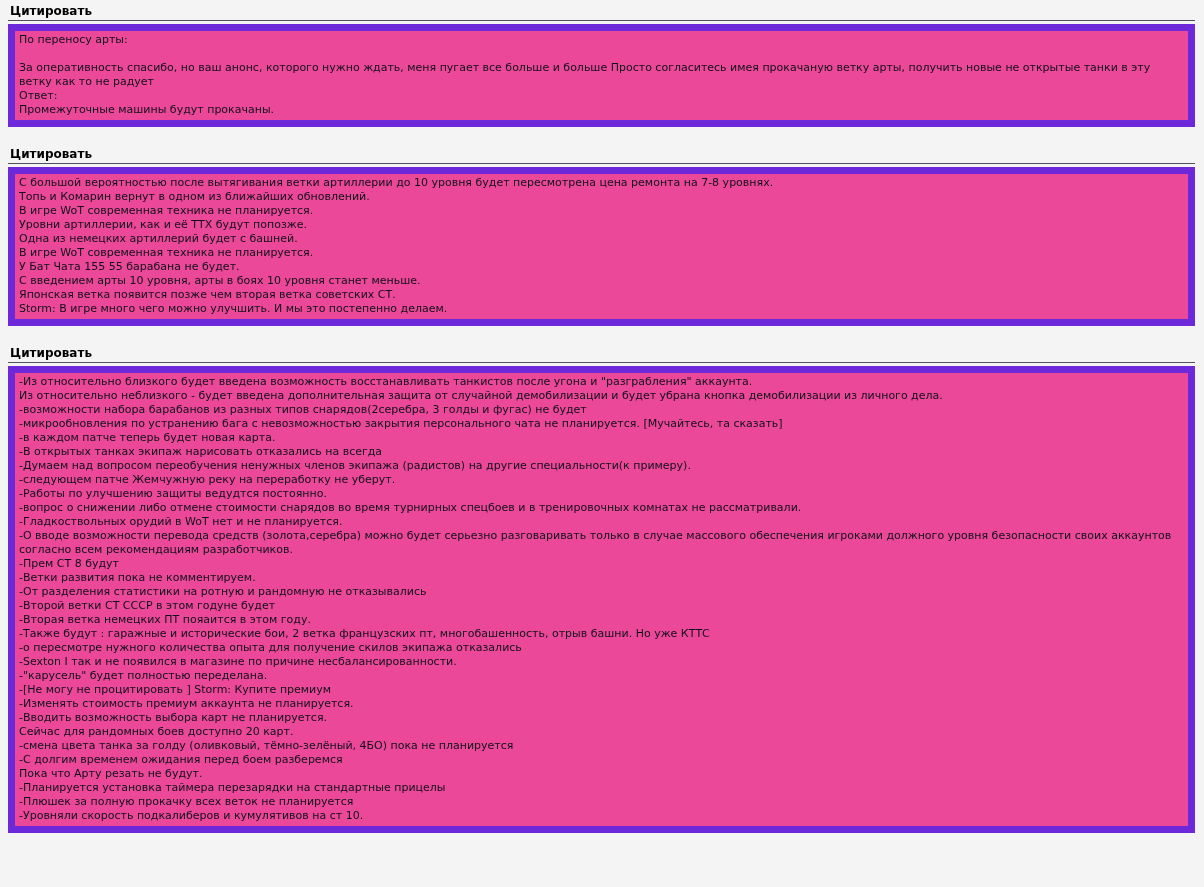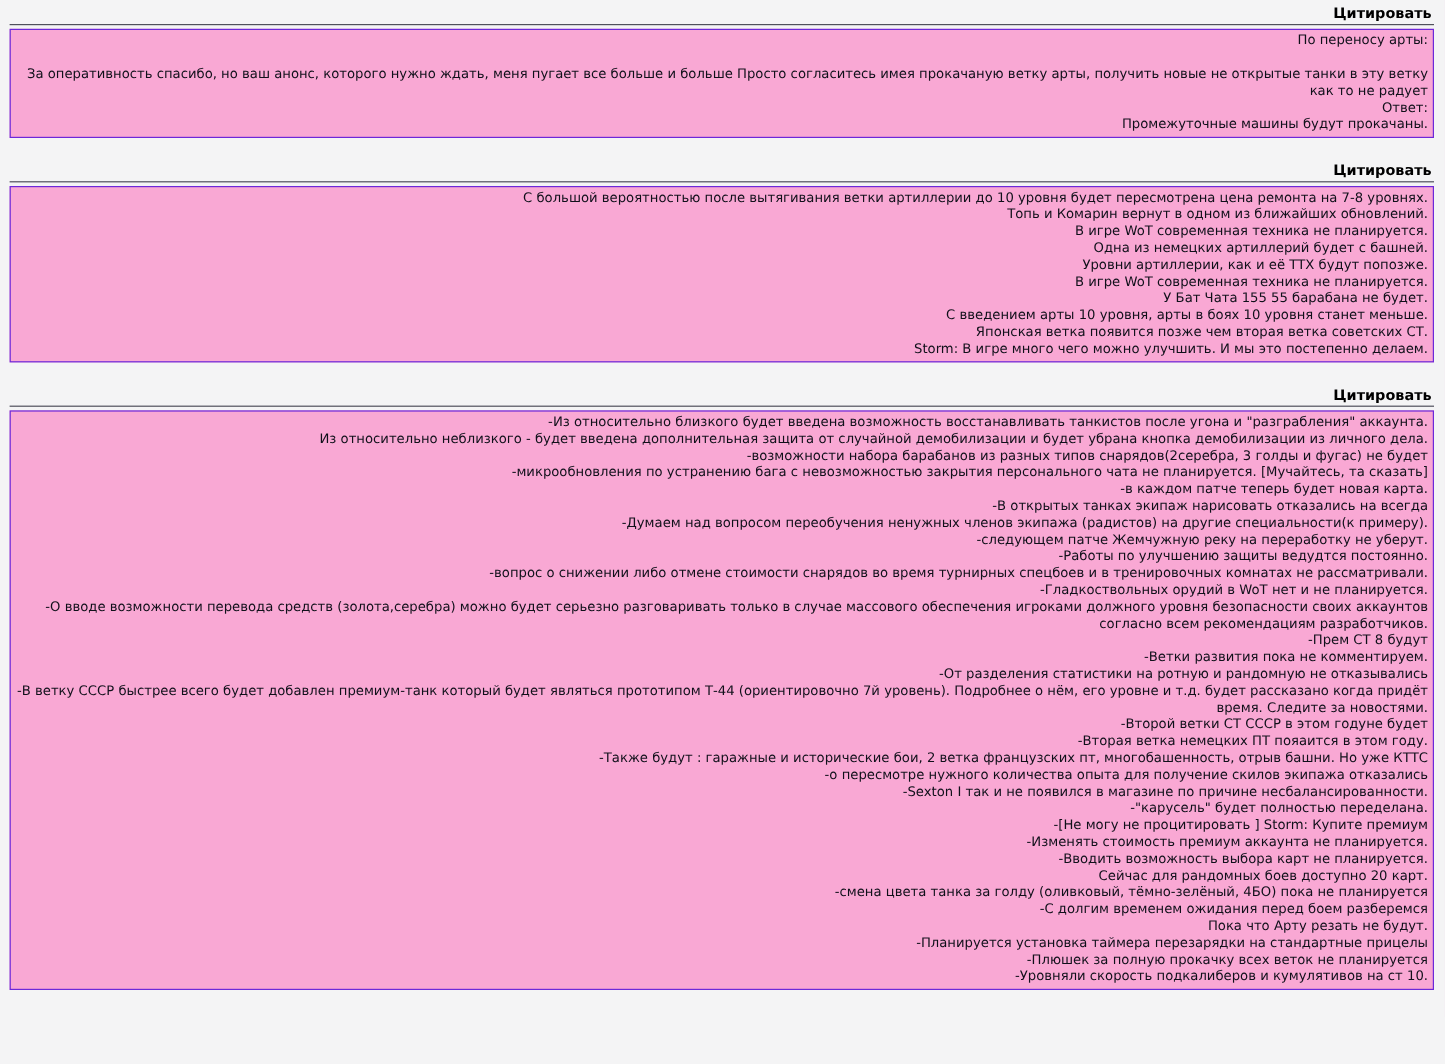--- a/index.html
+++ b/index.html
@@ -11,37 +11,36 @@
     width: 1204px;
     min-height: 887px;
     box-sizing: border-box;
     padding: 3px 9px 6px 8px;
     font-family: "DejaVu Sans", "Liberation Sans", sans-serif;
     font-size: 11px;
     color: #10101a;
   }
   .quote-section {
     margin-bottom: 19px;
-    text-align: right;
   }
   .quote-section:last-child {
     margin-bottom: 0;
   }
   .quoteheader {
     font-weight: bold;
     font-size: 12px;
     line-height: 14px;
     padding: 1px 2px 2px 2px;
     border-bottom: 1px solid #50505c;
     margin-bottom: 3px;
     color: #000;
   }
   .blockquote {
-    background: #f9a8d4;
-    border: 1px solid #6d28d9;
+    background: #ec4899;
+    border: 7px solid #6d28d9;
     padding: 2px 4px 3px 4px;
     line-height: 14px;
   }
   .ql {
     white-space: pre-wrap;
     word-wrap: break-word;
   }
 </style>
 </head>
 <body>
@@ -56,22 +55,22 @@
       <div class="ql">Промежуточные машины будут прокачаны.</div>
     </div>
 </div>
 
 <div class="quote-section">
   <div class="quoteheader">Цитировать</div>
   <div class="blockquote">
       <div class="ql">С большой вероятностью после вытягивания ветки артиллерии до 10 уровня будет пересмотрена цена ремонта на 7-8 уровнях.</div>
       <div class="ql">Топь и Комарин вернут в одном из ближайших обновлений.</div>
       <div class="ql">В игре WoT современная техника не планируется.</div>
+      <div class="ql">Уровни артиллерии, как и её ТТХ будут попозже.</div>
       <div class="ql">Одна из немецких артиллерий будет с башней.</div>
-      <div class="ql">Уровни артиллерии, как и её ТТХ будут попозже.</div>
       <div class="ql">В игре WoT современная техника не планируется.</div>
       <div class="ql">У Бат Чата 155 55 барабана не будет.</div>
       <div class="ql">С введением арты 10 уровня, арты в боях 10 уровня станет меньше.</div>
       <div class="ql">Японская ветка появится позже чем вторая ветка советских СТ.</div>
       <div class="ql">Storm: В игре много чего можно улучшить. И мы это постепенно делаем.</div>
     </div>
 </div>
 
 <div class="quote-section">
   <div class="quoteheader">Цитировать</div>
@@ -84,21 +83,20 @@
       <div class="ql">-В открытых танках экипаж нарисовать отказались на всегда</div>
       <div class="ql">-Думаем над вопросом переобучения ненужных членов экипажа (радистов) на другие специальности(к примеру).</div>
       <div class="ql">-следующем патче Жемчужную реку на переработку не уберут.</div>
       <div class="ql">-Работы по улучшению защиты ведудтся постоянно.</div>
       <div class="ql">-вопрос о снижении либо отмене стоимости снарядов во время турнирных спецбоев и в тренировочных комнатах не рассматривали.</div>
       <div class="ql">-Гладкоствольных орудий в WoT нет и не планируется.</div>
       <div class="ql">-О вводе возможности перевода средств (золота,серебра) можно будет серьезно разговаривать только в случае массового обеспечения игроками должного уровня безопасности своих аккаунтов согласно всем рекомендациям разработчиков.</div>
       <div class="ql">-Прем СТ 8 будут</div>
       <div class="ql">-Ветки развития пока не комментируем.</div>
       <div class="ql">-От разделения статистики на ротную и рандомную не отказывались</div>
-      <div class="ql">-В ветку СССР быстрее всего будет добавлен премиум-танк который будет являться прототипом Т-44 (ориентировочно 7й уровень). Подробнее о нём, его уровне и т.д. будет рассказано когда придёт время. Следите за новостями.</div>
       <div class="ql">-Второй ветки СТ СССР в этом годуне будет</div>
       <div class="ql">-Вторая ветка немецких ПТ пояаится в этом году.</div>
       <div class="ql">-Также будут : гаражные и исторические бои, 2 ветка французских пт, многобашенность, отрыв башни. Но уже КТТС</div>
       <div class="ql">-о пересмотре нужного количества опыта для получение скилов экипажа отказались</div>
       <div class="ql">-Sexton I так и не появился в магазине по причине несбалансированности.</div>
       <div class="ql">-"карусель" будет полностью переделана.</div>
       <div class="ql">-[Не могу не процитировать ] Storm: Купите премиум</div>
       <div class="ql">-Изменять стоимость премиум аккаунта не планируется.</div>
       <div class="ql">-Вводить возможность выбора карт не планируется.</div>
       <div class="ql">Сейчас для рандомных боев доступно 20 карт.</div>

